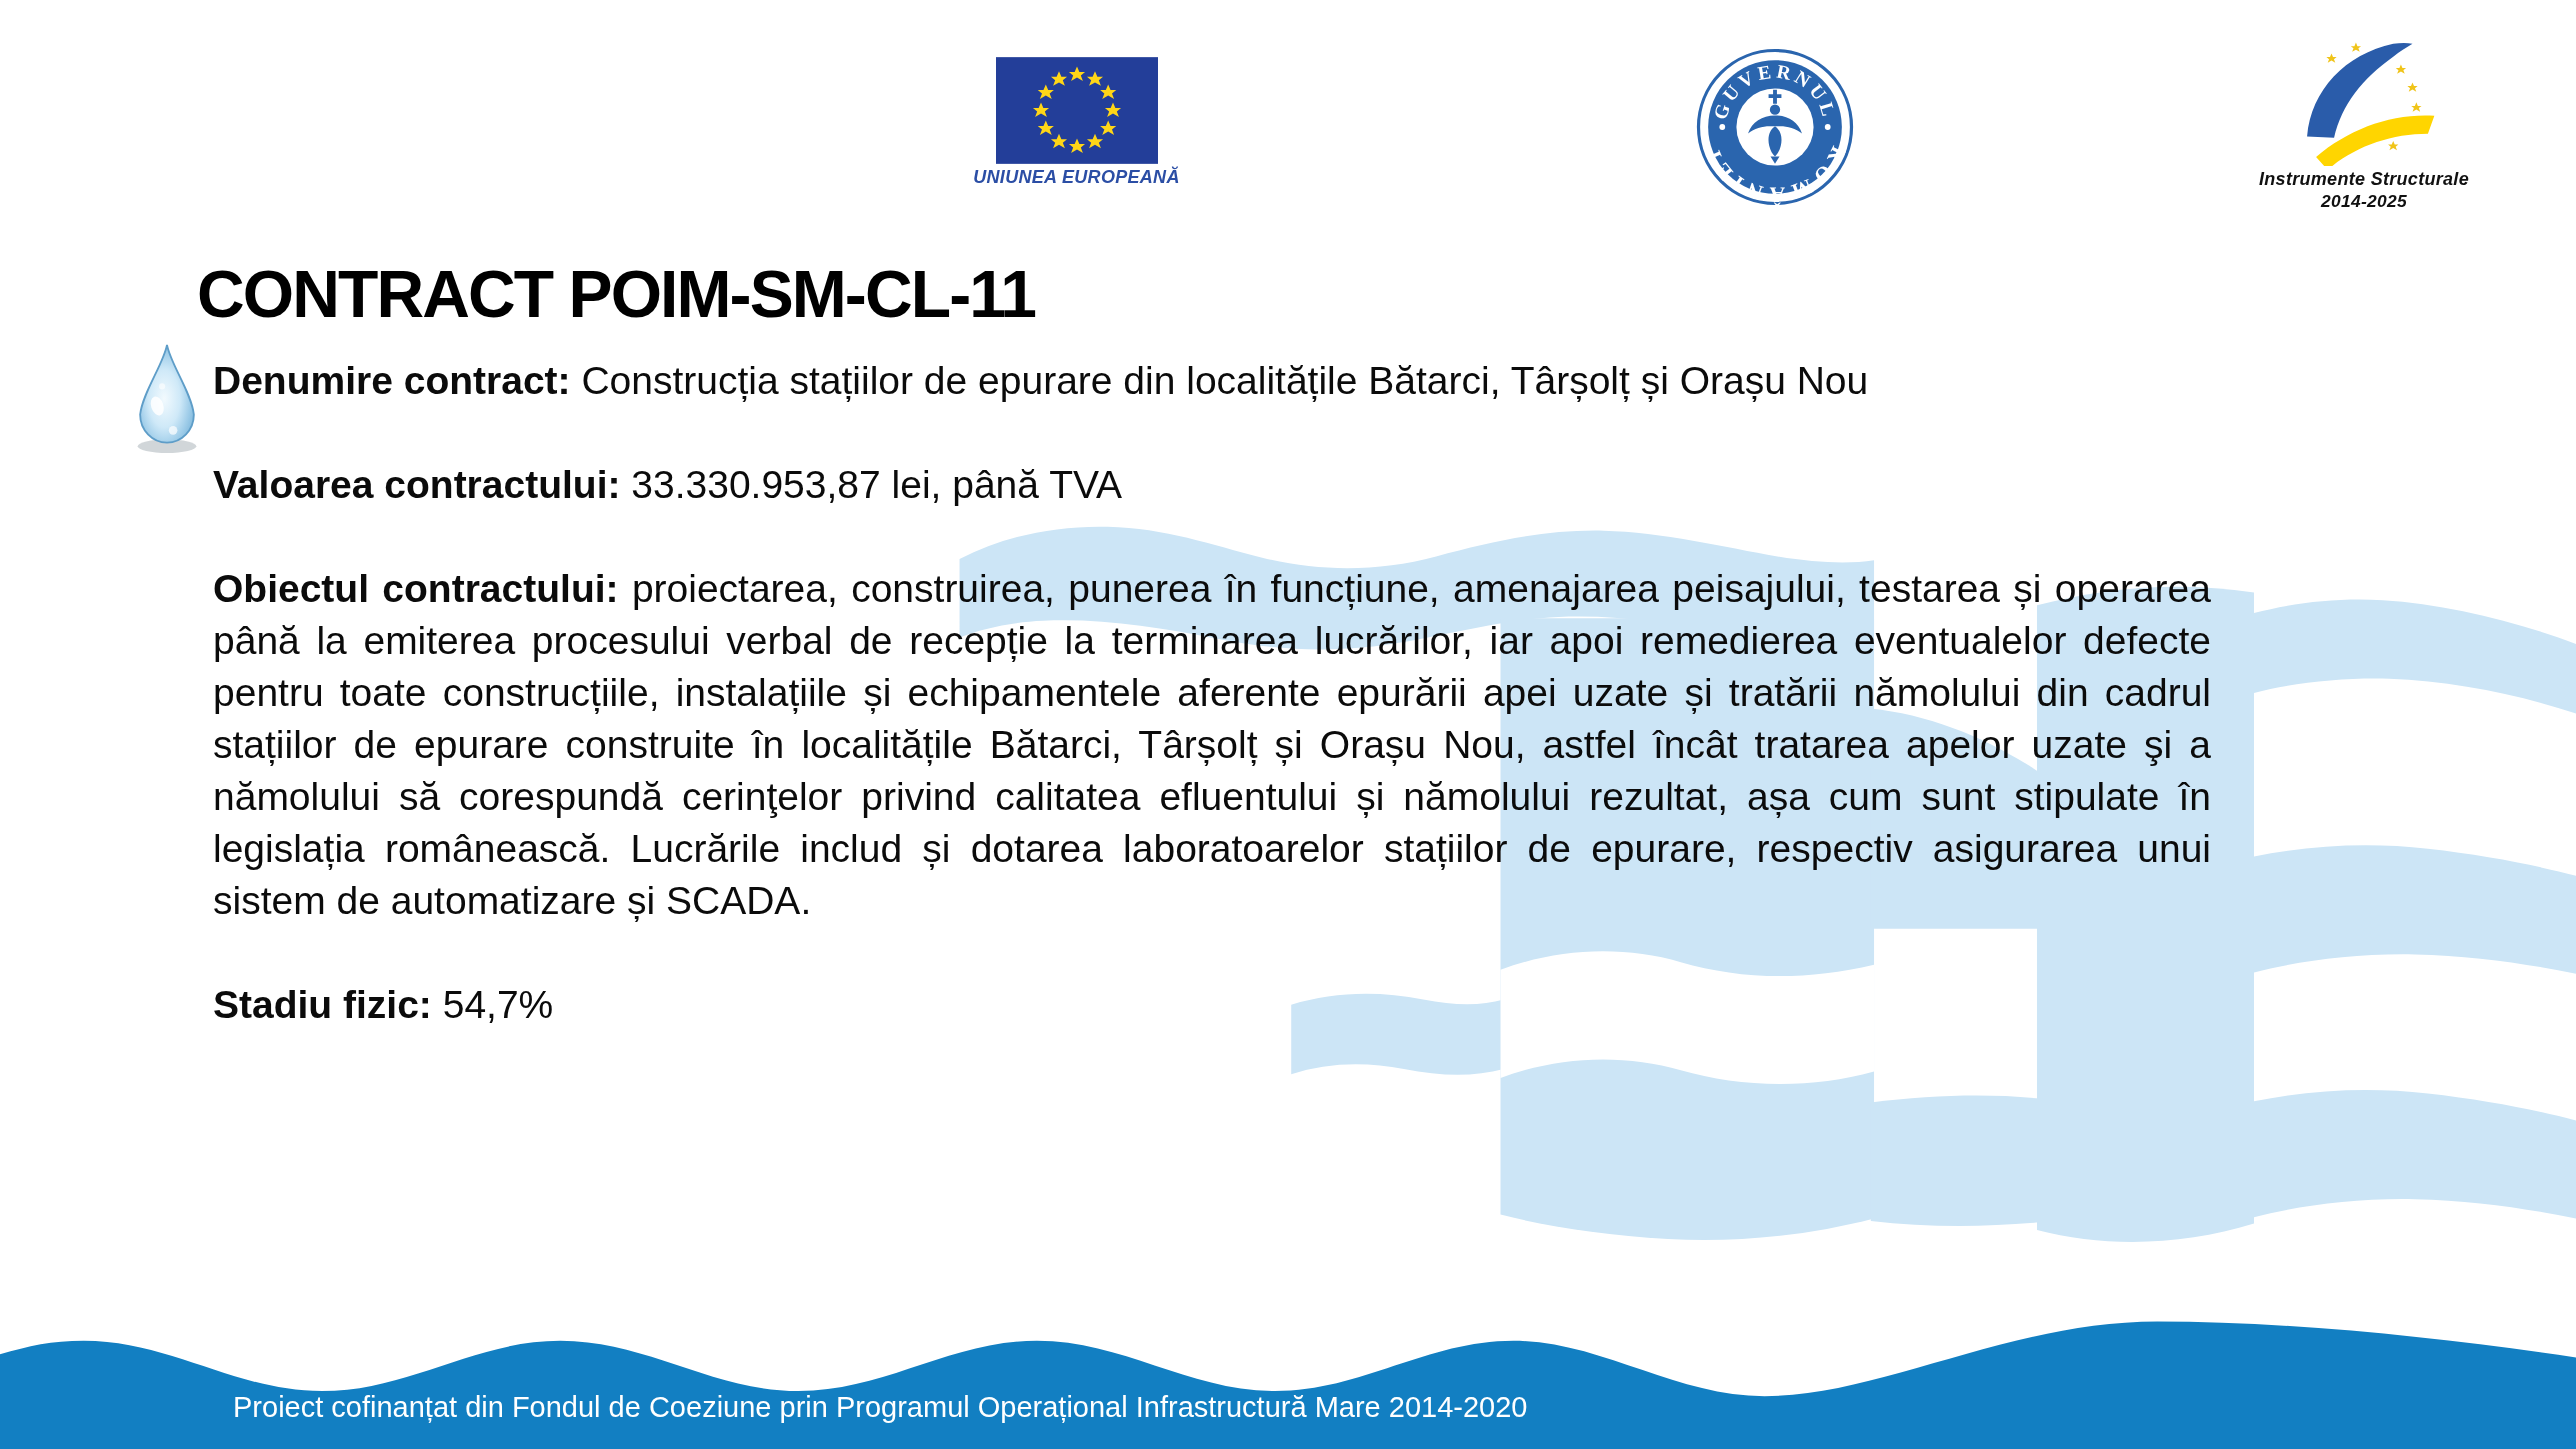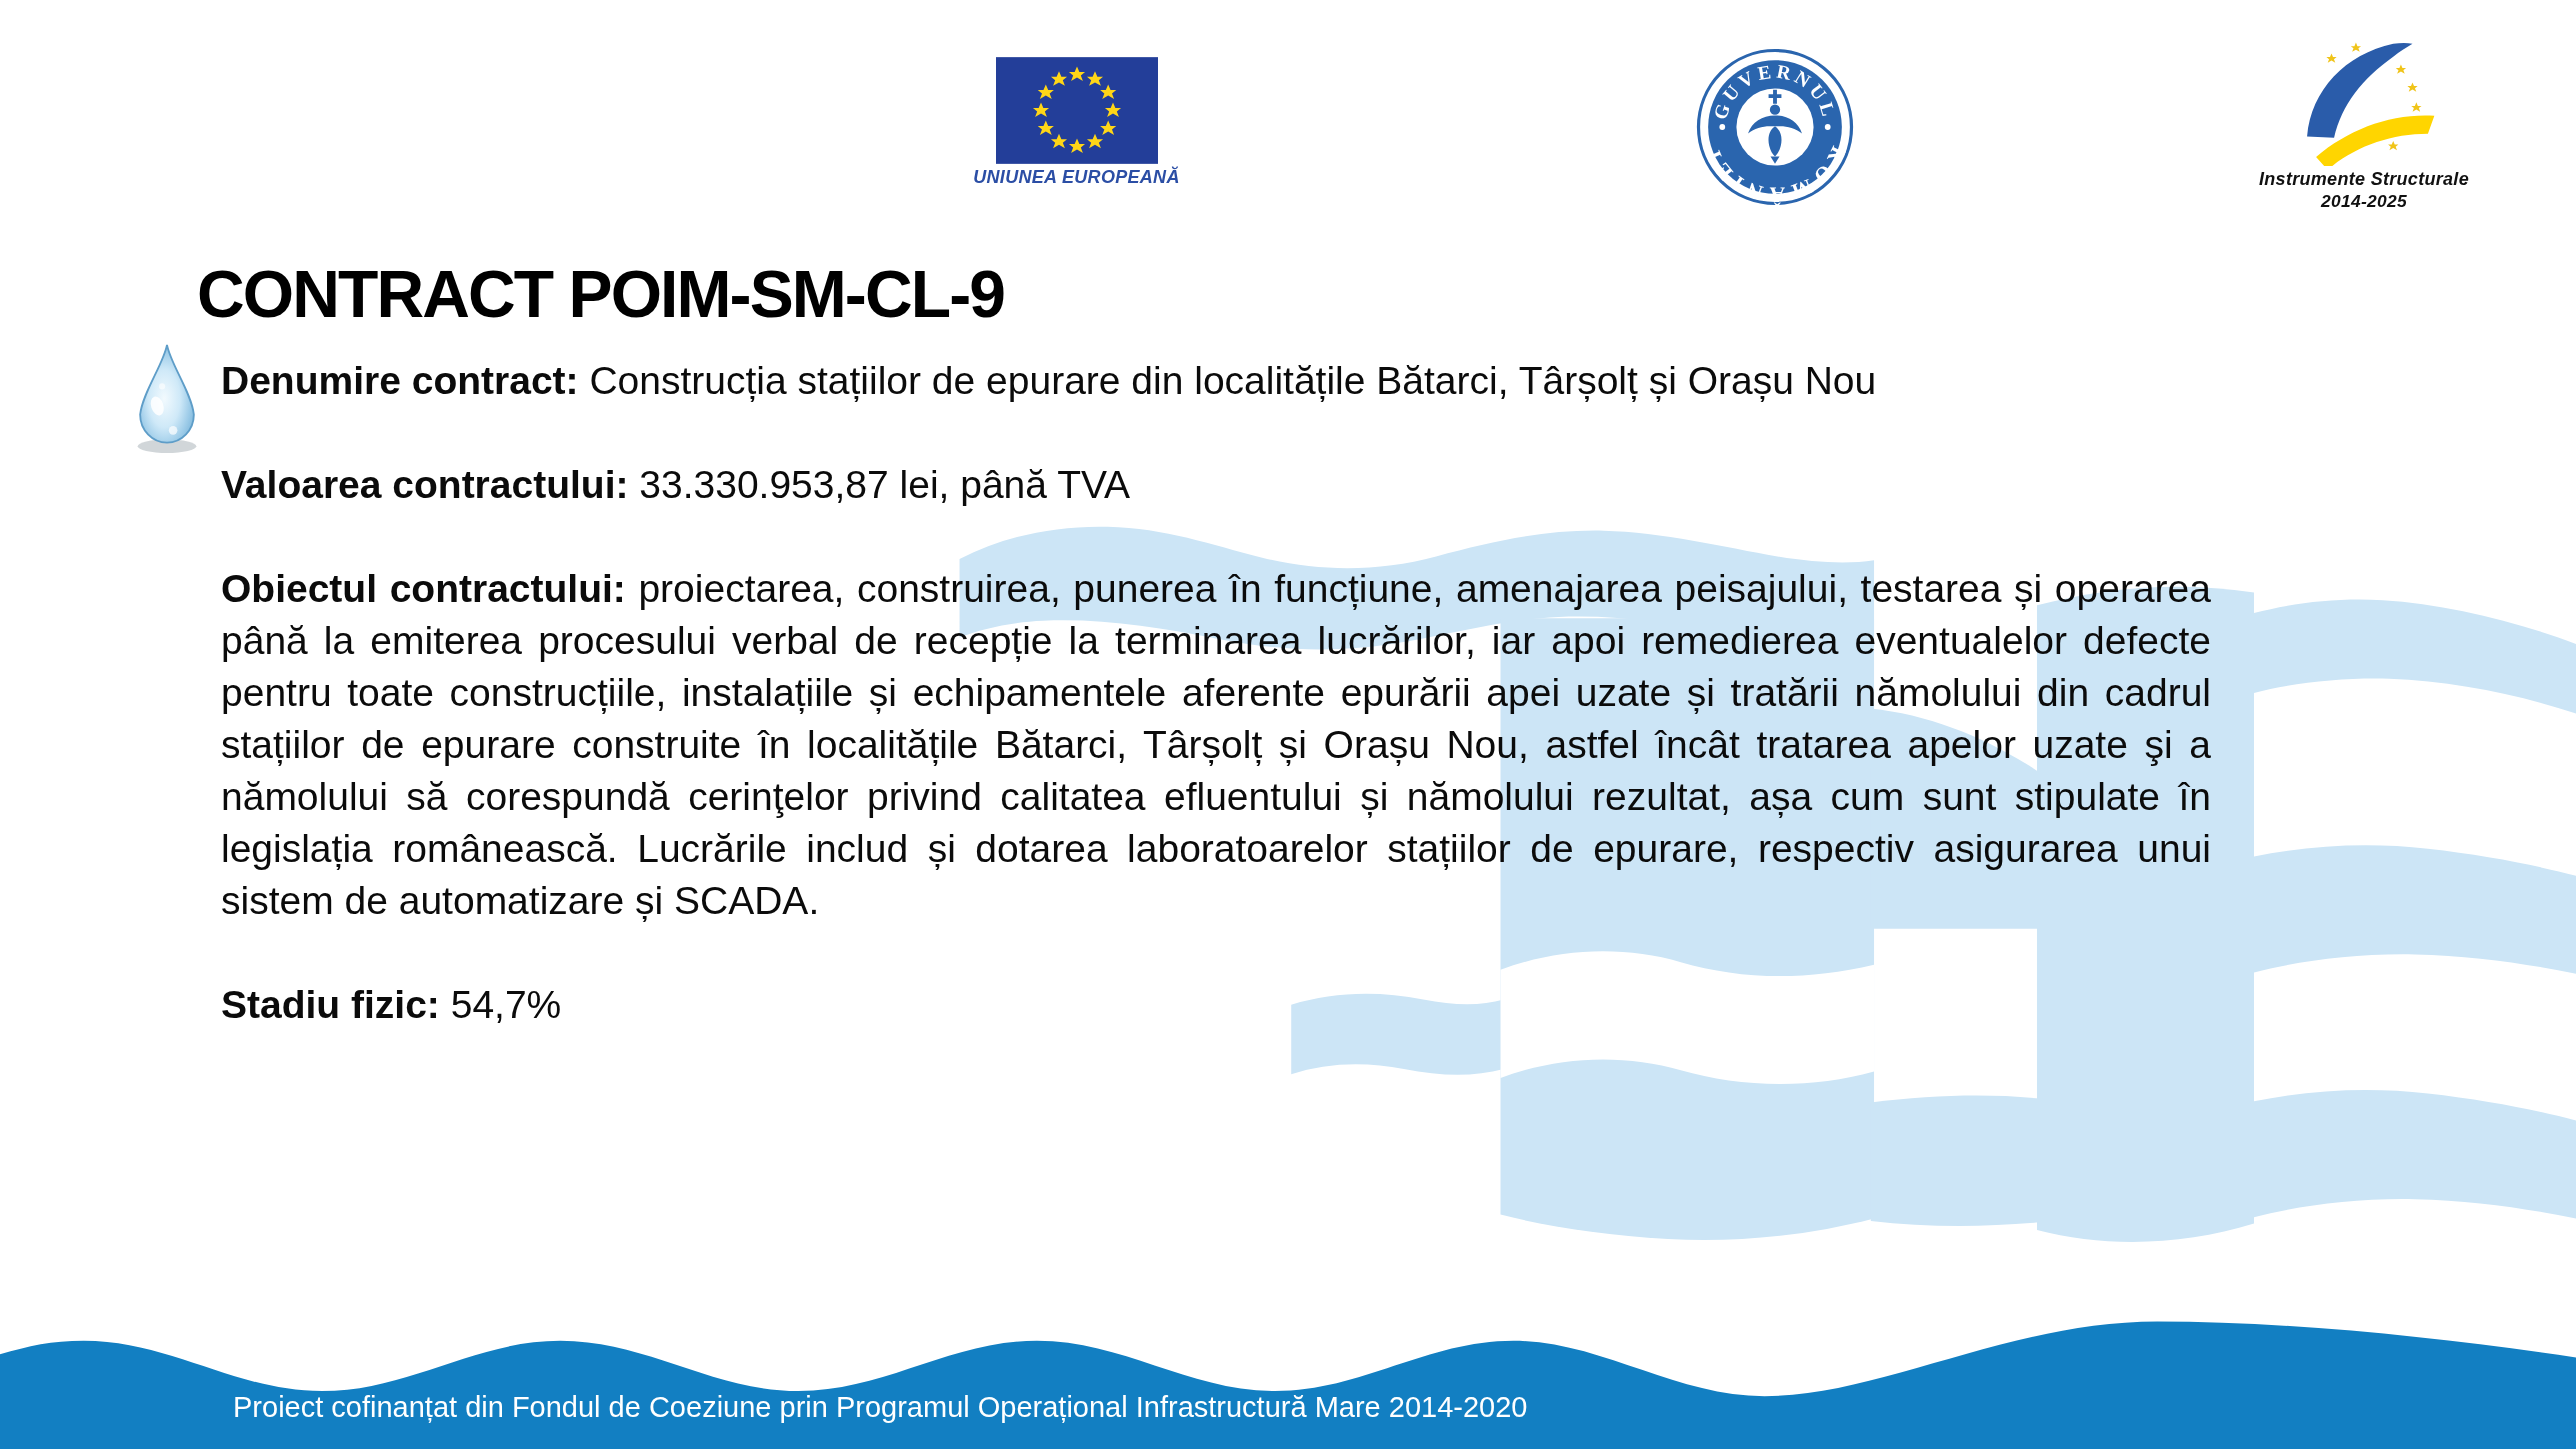--- a/index.html
+++ b/index.html
@@ -16,21 +16,21 @@
   .is-caption{color:#111;font-size:18px;}
   .is-caption2{color:#111;font-size:17.4px;}
   .page-title{
     position:absolute;left:197px;top:256px;z-index:2;
     font-size:66px;font-weight:bold;letter-spacing:-1.9px;color:#000;white-space:nowrap;
   }
   .body-text{
     position:absolute;left:213px;top:355px;width:1998px;z-index:2;
     font-size:39px;line-height:52px;color:#0b0b0b;
   }
-  .body-text p{margin:0 0 52px 8px;}
+  .body-text p{margin:0 0 52px 0;}
   .body-text p:last-child{margin-bottom:0;}
   .lbl{font-weight:bold;}
   .justify{text-align:justify;}
   .footer-note{
     position:absolute;left:233px;top:1391px;z-index:3;color:#ffffff;
     font-size:29px;white-space:nowrap;
   }
   .apaserv{
     position:absolute;left:2072px;top:1346px;z-index:3;color:#ffffff;
     font-size:76px;font-weight:bold;letter-spacing:-1.3px;white-space:nowrap;
@@ -174,21 +174,21 @@
           <path d="M0,-10 2.94,-3.09 10,-3.09 4.76,1.18 7.35,8.09 0,3.82 -7.35,8.09 -4.76,1.18 -10,-3.09 -2.94,-3.09Z"></path>
         </g>
     </g>
     <path fill="#2A5CAA" d="M3582,212 C3588,140 3642,84 3716,68 C3728,66 3738,66 3746,68 C3736,74 3726,80 3716,88 C3668,122 3636,162 3624,214 Z"></path>
     <path fill="#FFD500" d="M3596,244 C3648,200 3714,176 3780,180 L3770,208 C3712,208 3656,228 3614,264 Z"></path>
     <path fill="#E8262D" d="M3612,280 C3660,304 3724,306 3782,282 C3792,278 3800,272 3806,266 C3800,280 3792,292 3780,300 C3728,330 3660,330 3610,302 Z"></path>
   </svg>
   <div class="logo-caption is-caption" style="left:2248px;top:169px;width:232px">Instrumente Structurale</div>
   <div class="logo-caption is-caption2" style="left:2248px;top:191px;width:232px">2014-2025</div>
 
-  <div class="page-title">CONTRACT POIM-SM-CL-9</div>
+  <div class="page-title">CONTRACT POIM-SM-CL-11</div>
 
   <svg class="drop" width="76" height="116" viewBox="0 0 120 190">
     <defs>
       <radialGradient id="gdrop" cx="45%" cy="55%" r="65%">
         <stop offset="0%" stop-color="#f2fafe"></stop>
         <stop offset="45%" stop-color="#cfe9f8"></stop>
         <stop offset="75%" stop-color="#9ccbe8"></stop>
         <stop offset="100%" stop-color="#74b0d6"></stop>
       </radialGradient>
     </defs>

